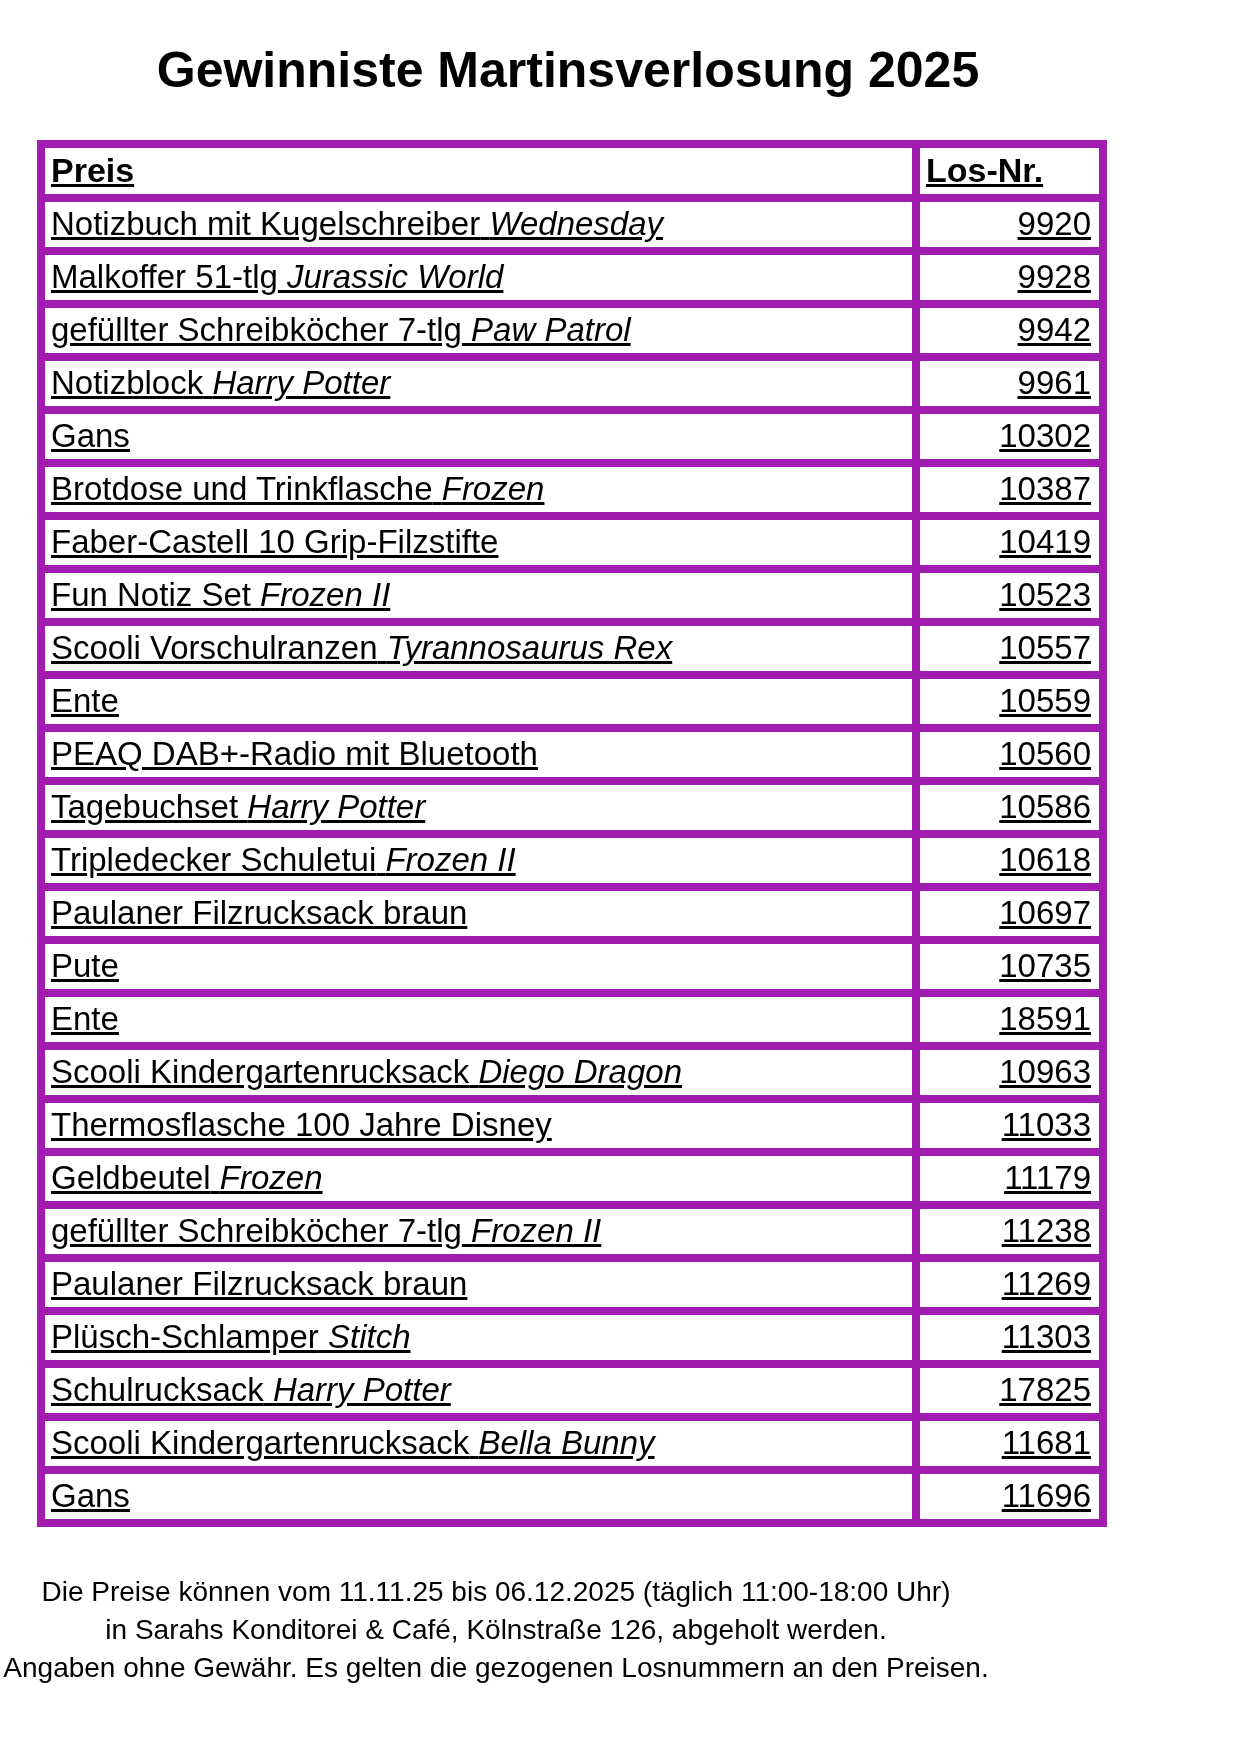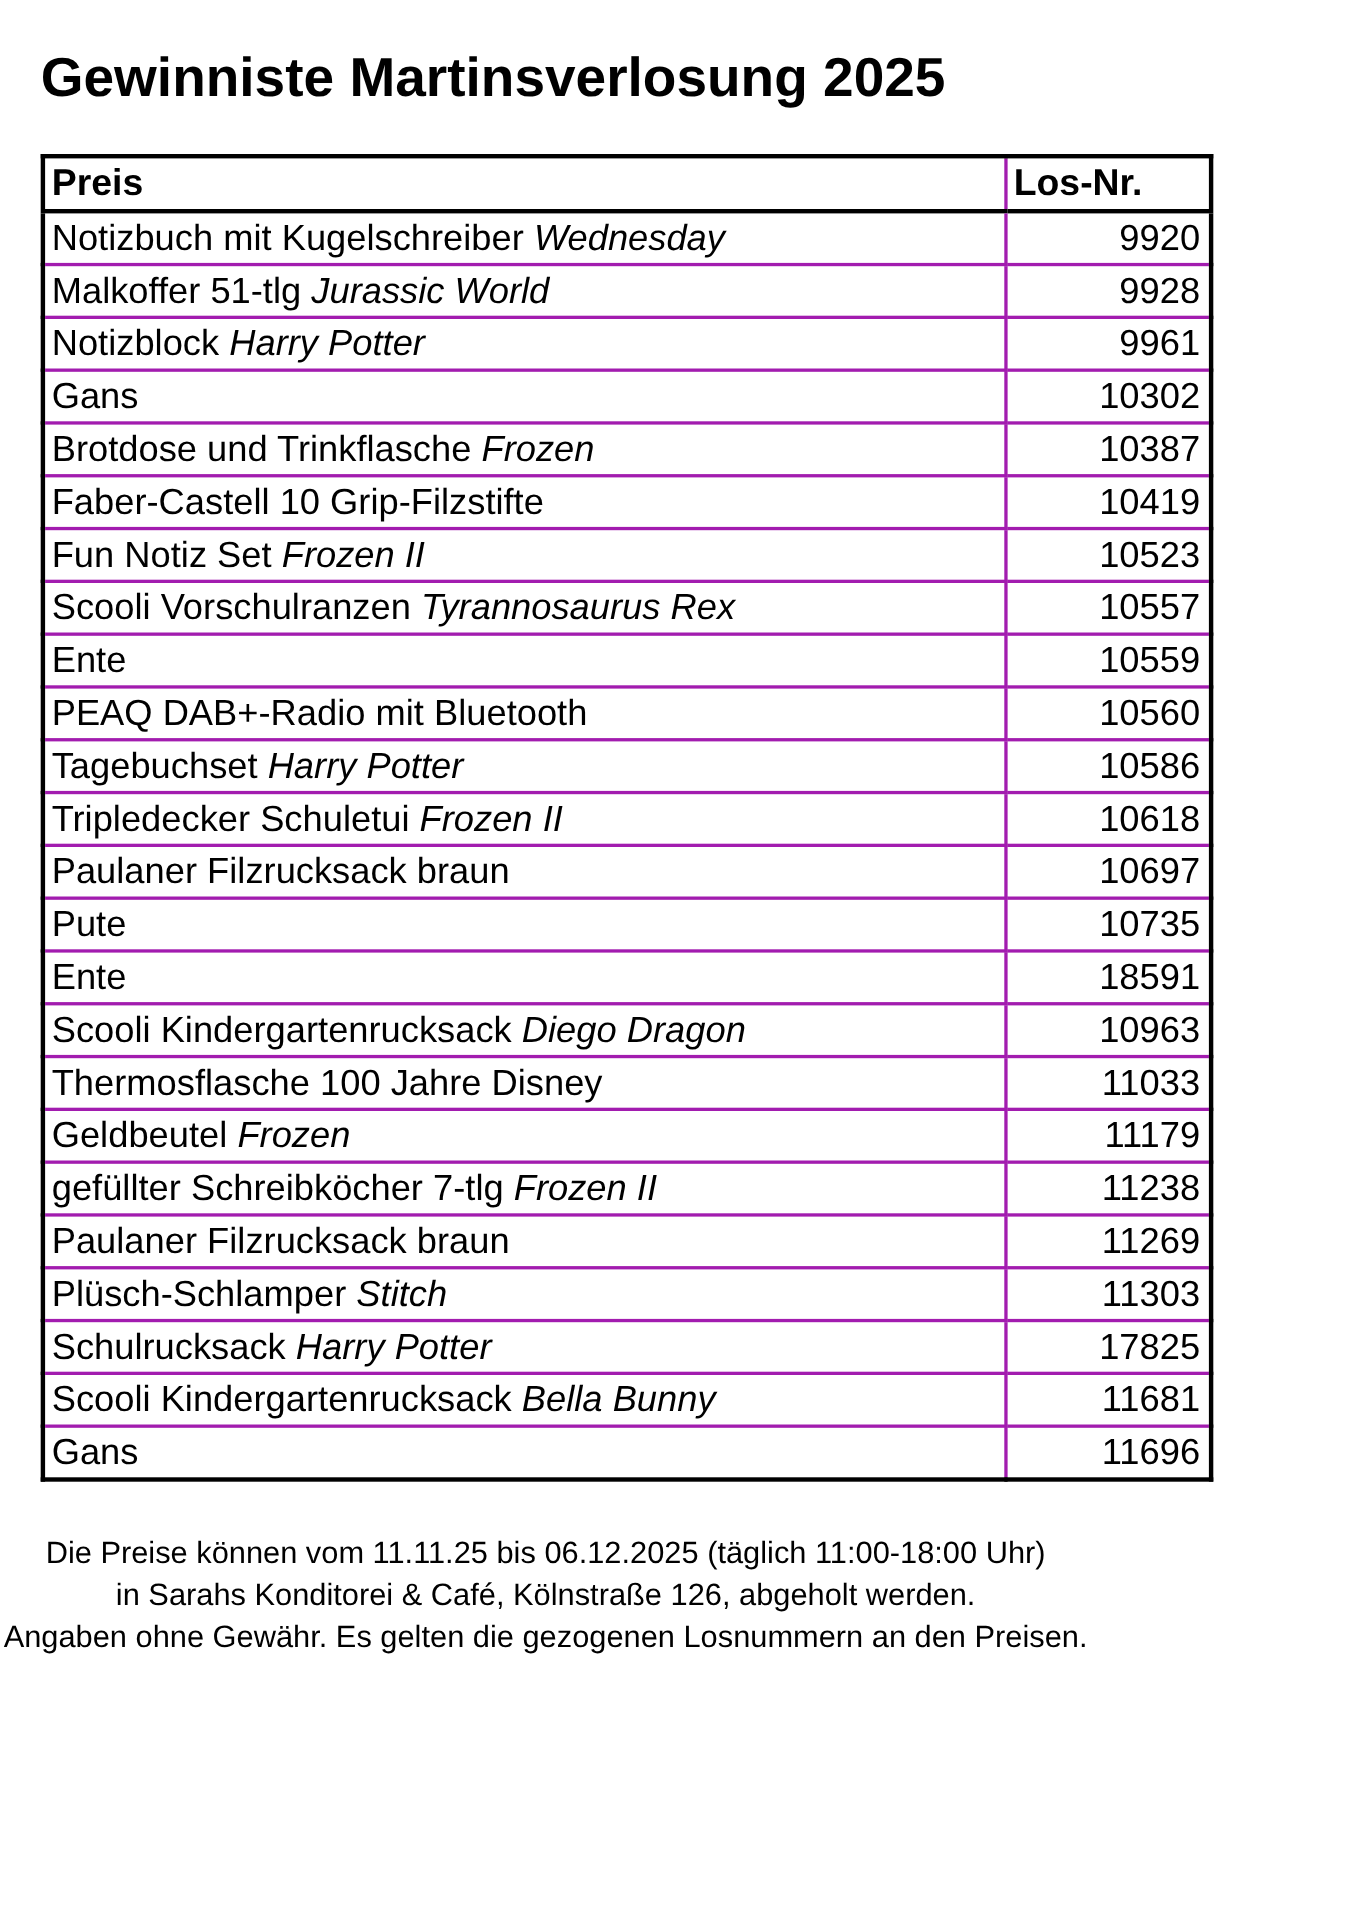--- a/index.html
+++ b/index.html
@@ -15,39 +15,41 @@
     color: #000000;
     -webkit-font-smoothing: antialiased;
   }
   .sheet {
     width: 1062px;
     margin-left: 37px;
   }
   .doc-title {
     margin: 0;
     padding-top: 42px;
+    text-align: center;
     font-size: 50px;
     font-weight: bold;
     letter-spacing: 0px;
     line-height: 1.15;
   }
   table.prize-table {
     margin-top: 40px;
     border-collapse: collapse;
     table-layout: fixed;
     width: 1062px;
     border: 4px solid #000000;
   }
   .prize-table col.c-preis { width: 875px; }
   .prize-table col.c-los   { width: 187px; }
   .prize-table th, .prize-table td {
-    border: 3px solid #a21caf;
+    border: 8px solid #a21caf;
     font-size: 33px;
     overflow: hidden;
     white-space: nowrap;
+    text-decoration: underline;
   }
   .prize-table th {
     height: 46px;
     text-align: left;
     font-weight: bold;
     font-size: 34px;
     padding: 0 6px;
     border-bottom: 4px solid #000000;
   }
   .prize-table td.cell-preis {
@@ -102,20 +104,26 @@
     <td class="cell-los">9920</td>
   </tr>
 
   <tr>
     <td class="cell-preis">
       <span class="plain">Malkoffer 51-tlg</span><span> </span><span class="brand">Jurassic World</span>
     </td>
     <td class="cell-los">9928</td>
   </tr>
 
+  <tr>
+    <td class="cell-preis">
+      <span class="plain">gefüllter Schreibköcher 7-tlg</span><span> </span><span class="brand">Paw Patrol</span>
+    </td>
+    <td class="cell-los">9942</td>
+  </tr>
 
   <tr>
     <td class="cell-preis">
       <span class="plain">Notizblock</span><span> </span><span class="brand">Harry Potter</span>
     </td>
     <td class="cell-los">9961</td>
   </tr>
 
   <tr>
     <td class="cell-preis">

